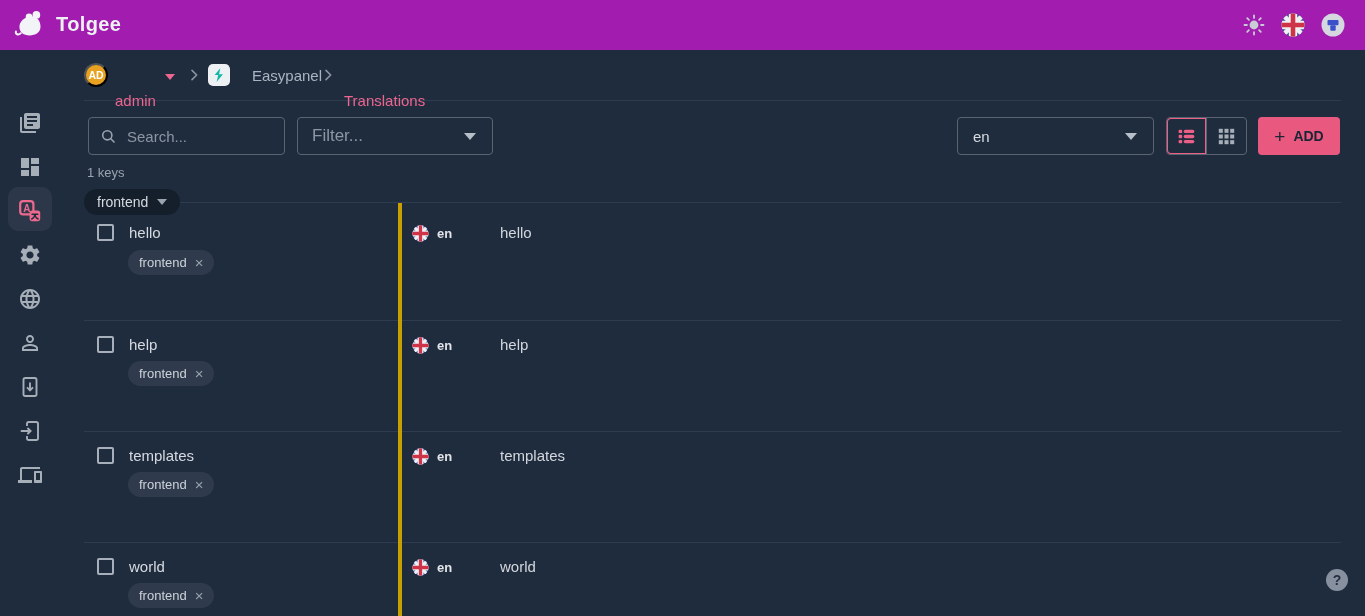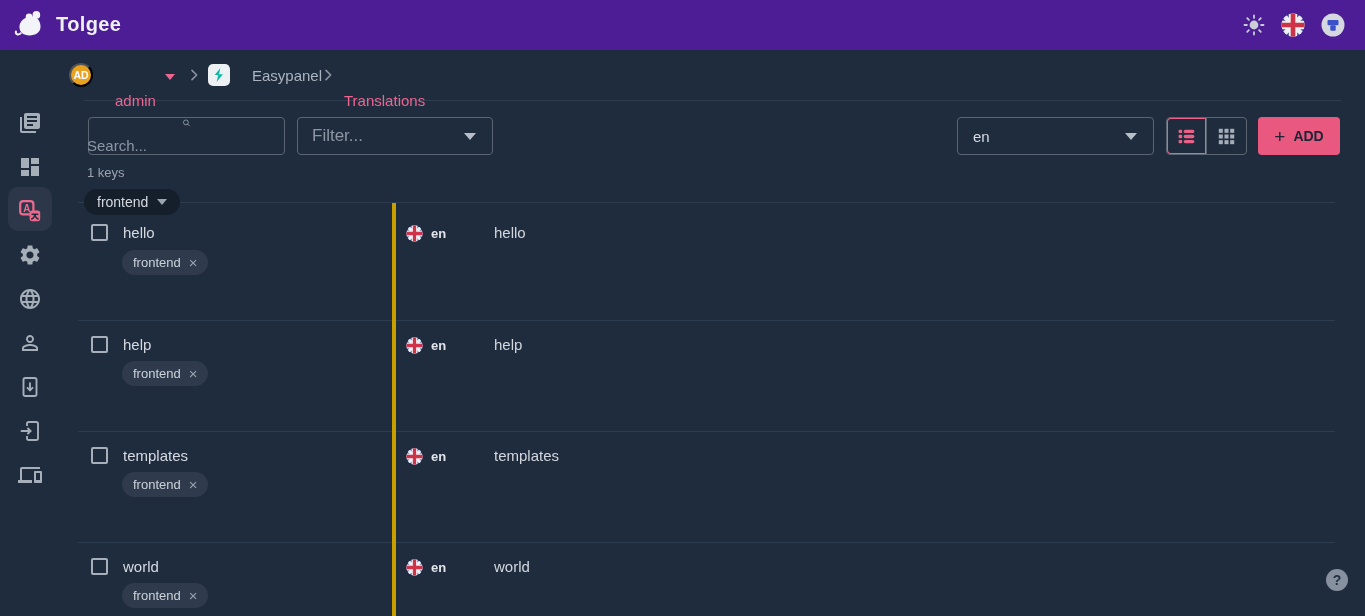--- a/index.html
+++ b/index.html
@@ -2,55 +2,55 @@
 <html><head>
 <meta charset="utf-8">
 <style>
   * { margin:0; padding:0; box-sizing:border-box; }
   html,body { background:#10161f; }
   .canvas {
     position:relative; width:1365px; height:616px; overflow:hidden;
     background:#1f2c3e; font-family:"Liberation Sans", sans-serif;
   }
   
-  .topbar { position:absolute; left:0; top:0; width:1365px; height:50px; background:#4c1d95; z-index:5; }
+  .topbar { position:absolute; left:0; top:0; width:1365px; height:50px; background:#a21caf; z-index:5; }
   .brand { position:absolute; left:13px; top:8px; display:flex; align-items:center; gap:10px; }
   .brand svg { width:33px; height:33px; }
   .brand-name { color:#eef1f4; font-size:20px; font-weight:bold; letter-spacing:.4px; }
   .top-btn { position:absolute; top:13px; width:24px; height:24px; background:none; border:none; cursor:pointer; padding:0; }
   .sun-btn { left:1242px; }
   .flag-btn { left:1281px; }
   .avatar-btn { left:1321px; }
   .top-btn svg { width:24px; height:24px; display:block; }
 
   
   .sidebar { position:absolute; left:0; top:50px; width:60px; height:566px; background:#1f2c3e; z-index:4; }
   .side-btn { position:absolute; left:18px; width:24px; height:24px; color:#a6aeb8; background:none; border:none; padding:0; cursor:pointer; }
   .side-btn svg { width:24px; height:24px; display:block; }
   .side-active-tile { position:absolute; left:8px; top:137px; width:44px; height:44px; border-radius:10px; background:#2c3849; }
   .side-btn.active { color:#ed6a8e; }
 
   
-  .ad-badge { position:absolute; left:69px; top:63px; width:24px; height:24px; border-radius:50%;
+  .ad-badge { position:absolute; left:84px; top:63px; width:24px; height:24px; border-radius:50%;
     background:#e9a21f; color:#ffffff; font-size:10.5px; font-weight:bold;
     display:flex; align-items:center; justify-content:center; z-index:2; cursor:pointer; }
   .bc-link { position:absolute; top:67px; font-size:15px; z-index:2; cursor:pointer; }
   .pink { color:#ee6590;margin-top:25px; }
   .grey-text { color:#aab4c0; }
   .bc-caret { position:absolute; left:165px; top:74px; width:0; height:0;
     border-left:5px solid transparent; border-right:5px solid transparent; border-top:6px solid #ee6590; cursor:pointer; }
   .bc-sep { position:absolute; top:67px; width:16px; height:16px; color:#8b94a0; }
   .bc-sep svg { width:16px; height:16px; }
   .ep-icon { position:absolute; left:208px; top:64px; width:22px; height:22px; }
   .divider { position:absolute; left:84px; top:100px; width:1257px; height:1px; background:#2e3c50; }
 
   
   .field { position:absolute; top:117px; height:38px; border:1px solid #5b6572; border-radius:4px;
     display:flex; align-items:center; background:transparent; }
-  .search-box { left:88px; width:197px; padding:0 10px; gap:9px; color:#9aa3ae;flex-direction:column; }
+  .search-box { left:88px; width:197px; padding:0 10px; gap:9px; color:#9aa3ae; }
   .search-box input { flex:1; min-width:0; background:transparent; border:none; outline:none;
     color:#d7dbe1; font-size:15px; font-family:inherit; }
   .search-box input::placeholder { color:#8d96a2; }
   .filter-box { left:297px; width:196px; padding:0 16px 0 14px; justify-content:space-between; cursor:pointer; }
   .filter-label { color:#8d96a2; font-size:17px; }
   .caret-down { width:0; height:0; border-left:6px solid transparent; border-right:6px solid transparent; border-top:7px solid #b6bec8; }
   .lang-select { left:957px; width:197px; padding:0 16px 0 15px; justify-content:space-between; cursor:pointer; }
   .lang-label-sel { color:#d7dbe1; font-size:15px; }
   .view-toggle { position:absolute; left:1166px; top:117px; width:81px; height:38px;
     border:1px solid #5b6572; border-radius:4px; display:flex; }
@@ -64,21 +64,21 @@
   .add-plus { font-size:19px; font-weight:normal; line-height:1; }
 
   .keys-count { position:absolute; left:87px; top:165px; font-size:13px; color:#9aa3ae; }
 
   .ns-chip { position:absolute; left:84px; top:189px; height:26px; border-radius:13px; background:#141f2b;
     color:#d6dae0; font-size:14px; display:inline-flex; align-items:center; gap:9px; padding:0 13px;
     z-index:3; border:none; cursor:pointer; font-family:inherit; }
   .ns-caret { width:0; height:0; border-left:5px solid transparent; border-right:5px solid transparent; border-top:6px solid #9aa3ae; }
 
   
-  .table { position:absolute; left:78px; top:202px; width:1257px; height:414px; border-top:1px solid #2e3c50; }
+  .table { position:absolute; left:84px; top:202px; width:1257px; height:414px; border-top:1px solid #2e3c50; }
   .yellow-line { position:absolute; left:314px; top:0; width:4px; height:414px; background:#c7a000; z-index:2; }
   .row { position:absolute; left:0; width:1257px; }
   .row.sep { border-bottom:1px solid #2e3c50; }
   .r1 { top:0; height:118px; }
   .r2 { top:118px; height:111px;text-decoration:underline; }
   .r3 { top:229px; height:111px;text-align:center; }
   .r4 { top:340px; height:74px; }
   .cb { position:absolute; left:13px; top:15px; width:17px; height:17px;
     border:2px solid #a7b0ba; border-radius:2px; background:transparent; cursor:pointer; padding:0; }
   .r1 .cb { top:21px; }

